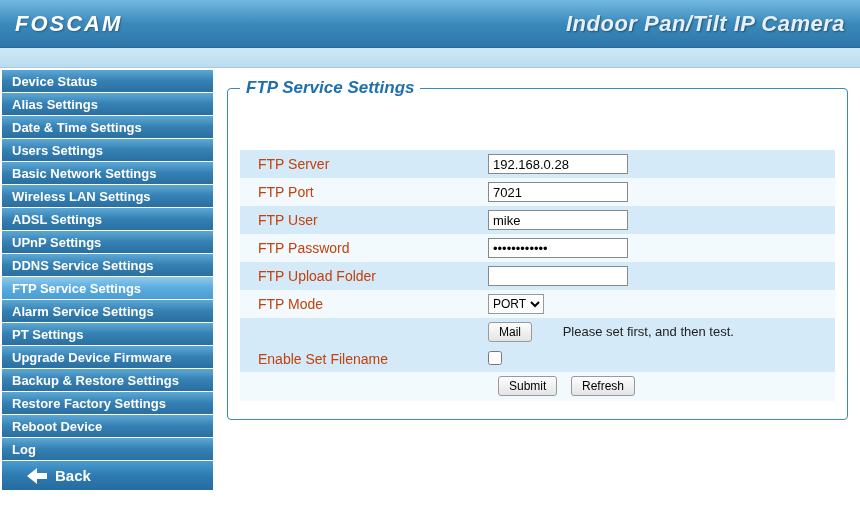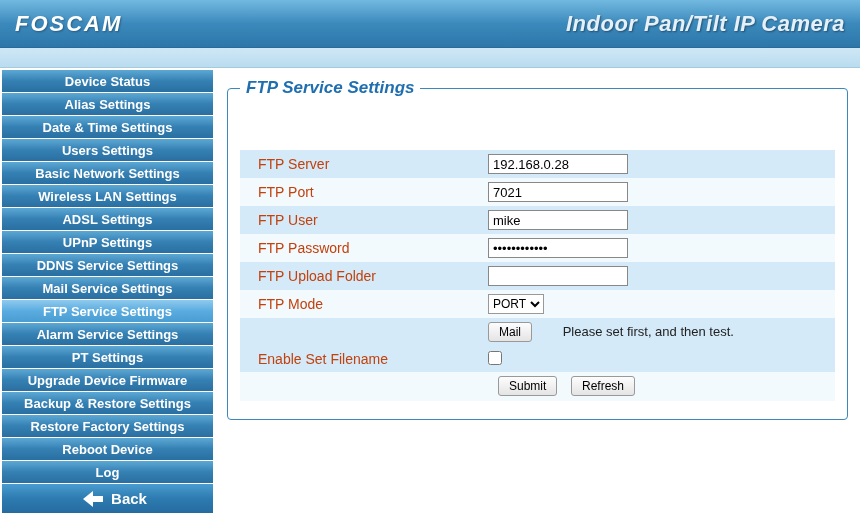--- a/index.html
+++ b/index.html
@@ -55,21 +55,20 @@
       background: linear-gradient(to bottom, #5ca8d4 0%, #3580b3 50%, #2a6fa1 100%);
       color: #fff;
       font-weight: bold;
       font-size: 13px;
       padding: 4px 10px;
       border-bottom: 1px solid #fff;
       cursor: pointer;
       display: flex;
       align-items: center;
       height: 23px;
-      justify-content: center;
     }
     .sidebar-item.active {
       background: linear-gradient(to bottom, #8fcaed 0%, #5aace0 50%, #4a9dd1 100%);
     }
     .sidebar-item.back {
       background: linear-gradient(to bottom, #4a9cd0 0%, #2d7bb0 50%, #256ba0 100%);
       height: 30px;
       font-size: 15px;
       padding-left: 25px;
     }
@@ -185,23 +184,20 @@
         <span>Wireless LAN Settings</span>
       </div>
     <div class="sidebar-item">
         <span>ADSL Settings</span>
       </div>
     <div class="sidebar-item">
         <span>UPnP Settings</span>
       </div>
     <div class="sidebar-item">
         <span>DDNS Service Settings</span>
-      </div>
-    <div class="sidebar-item">
-        <span>Mail Service Settings</span>
       </div>
     <div class="sidebar-item active">
         <span>FTP Service Settings</span>
       </div>
     <div class="sidebar-item">
         <span>Alarm Service Settings</span>
       </div>
     <div class="sidebar-item">
         <span>PT Settings</span>
       </div>

